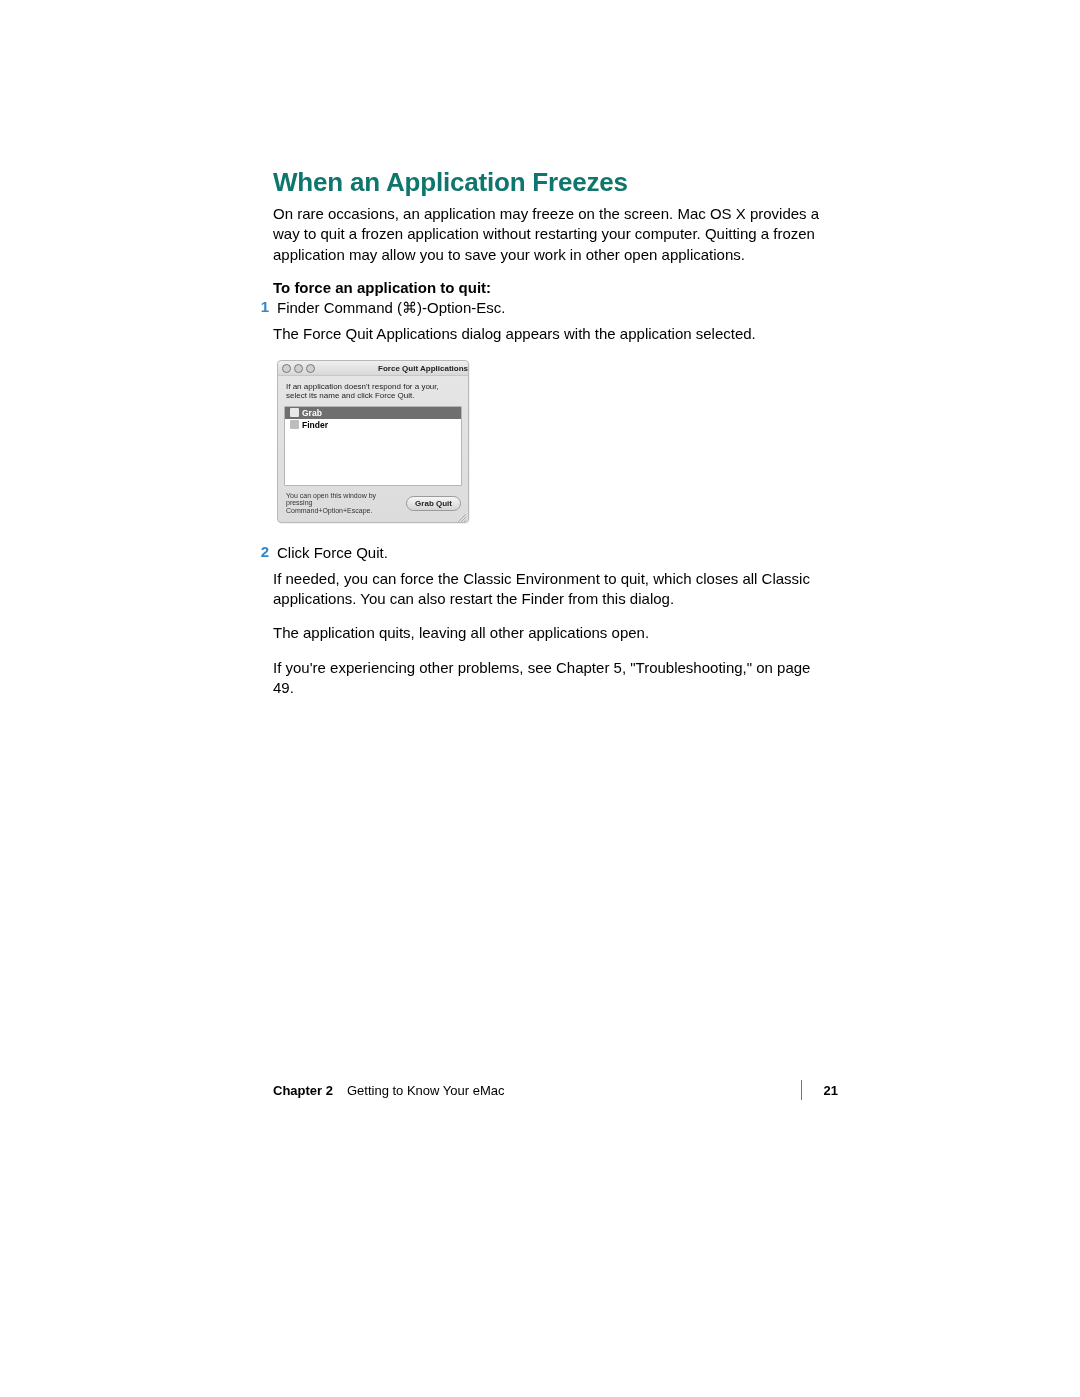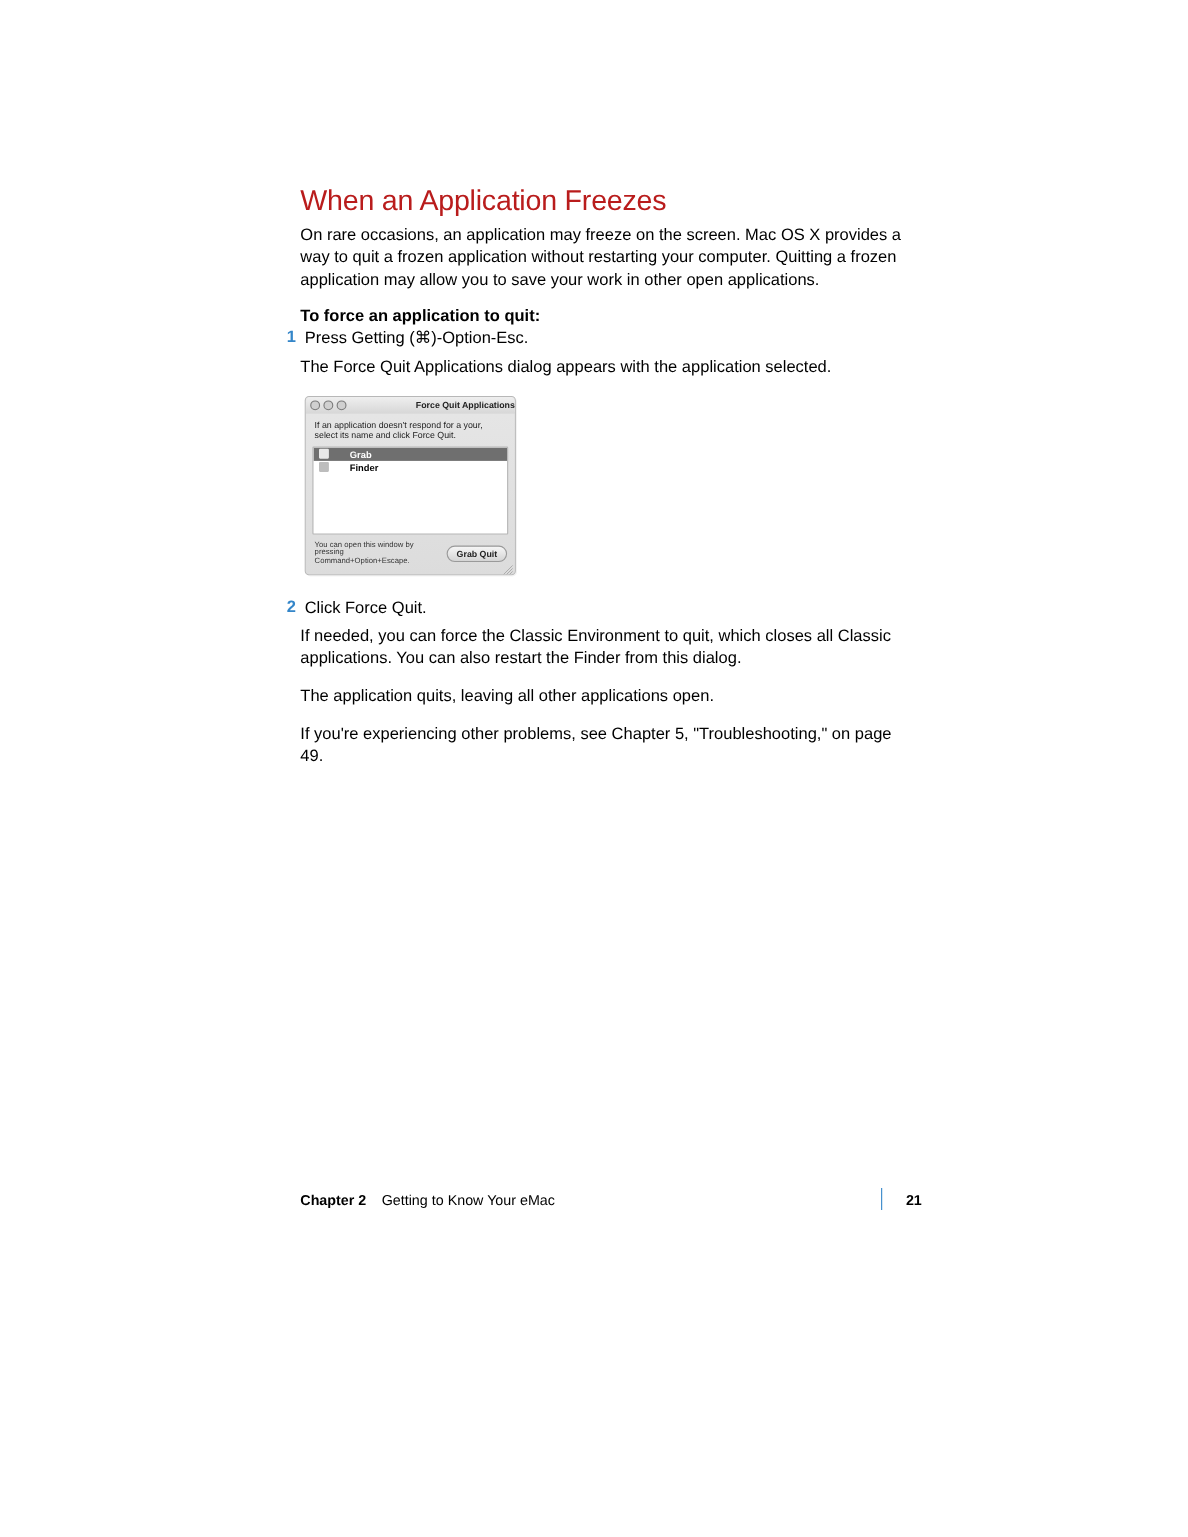--- a/index.html
+++ b/index.html
@@ -16,23 +16,23 @@
     width: 1080px;
     height: 1397px;
   }
   .content {
     position: absolute;
     left: 273px;
     top: 167px;
     width: 560px;
   }
   .heading {
-    color: #b91c1c;
+    color: #0f766e;
     font-size: 26px;
-    font-weight: 400;
+    font-weight: 700;
     margin: 0 0 6px 0;
     letter-spacing: -0.2px;
   }
   .para {
     font-size: 15px;
     line-height: 1.35;
     margin: 0 0 14px 0;
   }
   .sub-heading {
     font-weight: 700;
@@ -116,21 +116,21 @@
     margin: 0 6px;
     background: #fff;
     border: 1px solid #b5b5b5;
     height: 78px;
     border-radius: 1px;
     overflow: hidden;
   }
   .fq-item {
     display: flex;
     align-items: center;
-    gap: 19px;
+    gap: 3px;
     padding: 1px 5px;
     font-size: 8.5px;
     font-weight: 700;
   }
   .fq-item.selected {
     background: #6f6f6f;
     color: #fff;
   }
   .fq-icon {
     width: 9px; height: 9px;
@@ -222,21 +222,21 @@
   <div class="content">
 
     <h1 class="heading">When an Application Freezes</h1>
 
     <p class="para">On rare occasions, an application may freeze on the screen. Mac OS X provides a way to quit a frozen application without restarting your computer. Quitting a frozen application may allow you to save your work in other open applications.</p>
 
     <p class="sub-heading">To force an application to quit:</p>
 
     <div class="step-row">
       <div class="step-num">1</div>
-      <div class="step-text">Press Getting (⌘)-Option-Esc.</div>
+      <div class="step-text">Finder Command (⌘)-Option-Esc.</div>
     </div>
 
     <p class="indent-para">The Force Quit Applications dialog appears with the application selected.</p>
 
     <div class="dialog-figure fq-wrap">
       <div class="fq-window">
         <div class="fq-titlebar">
           <div class="fq-dots">
             <div class="fq-dot"></div>
             <div class="fq-dot"></div>

